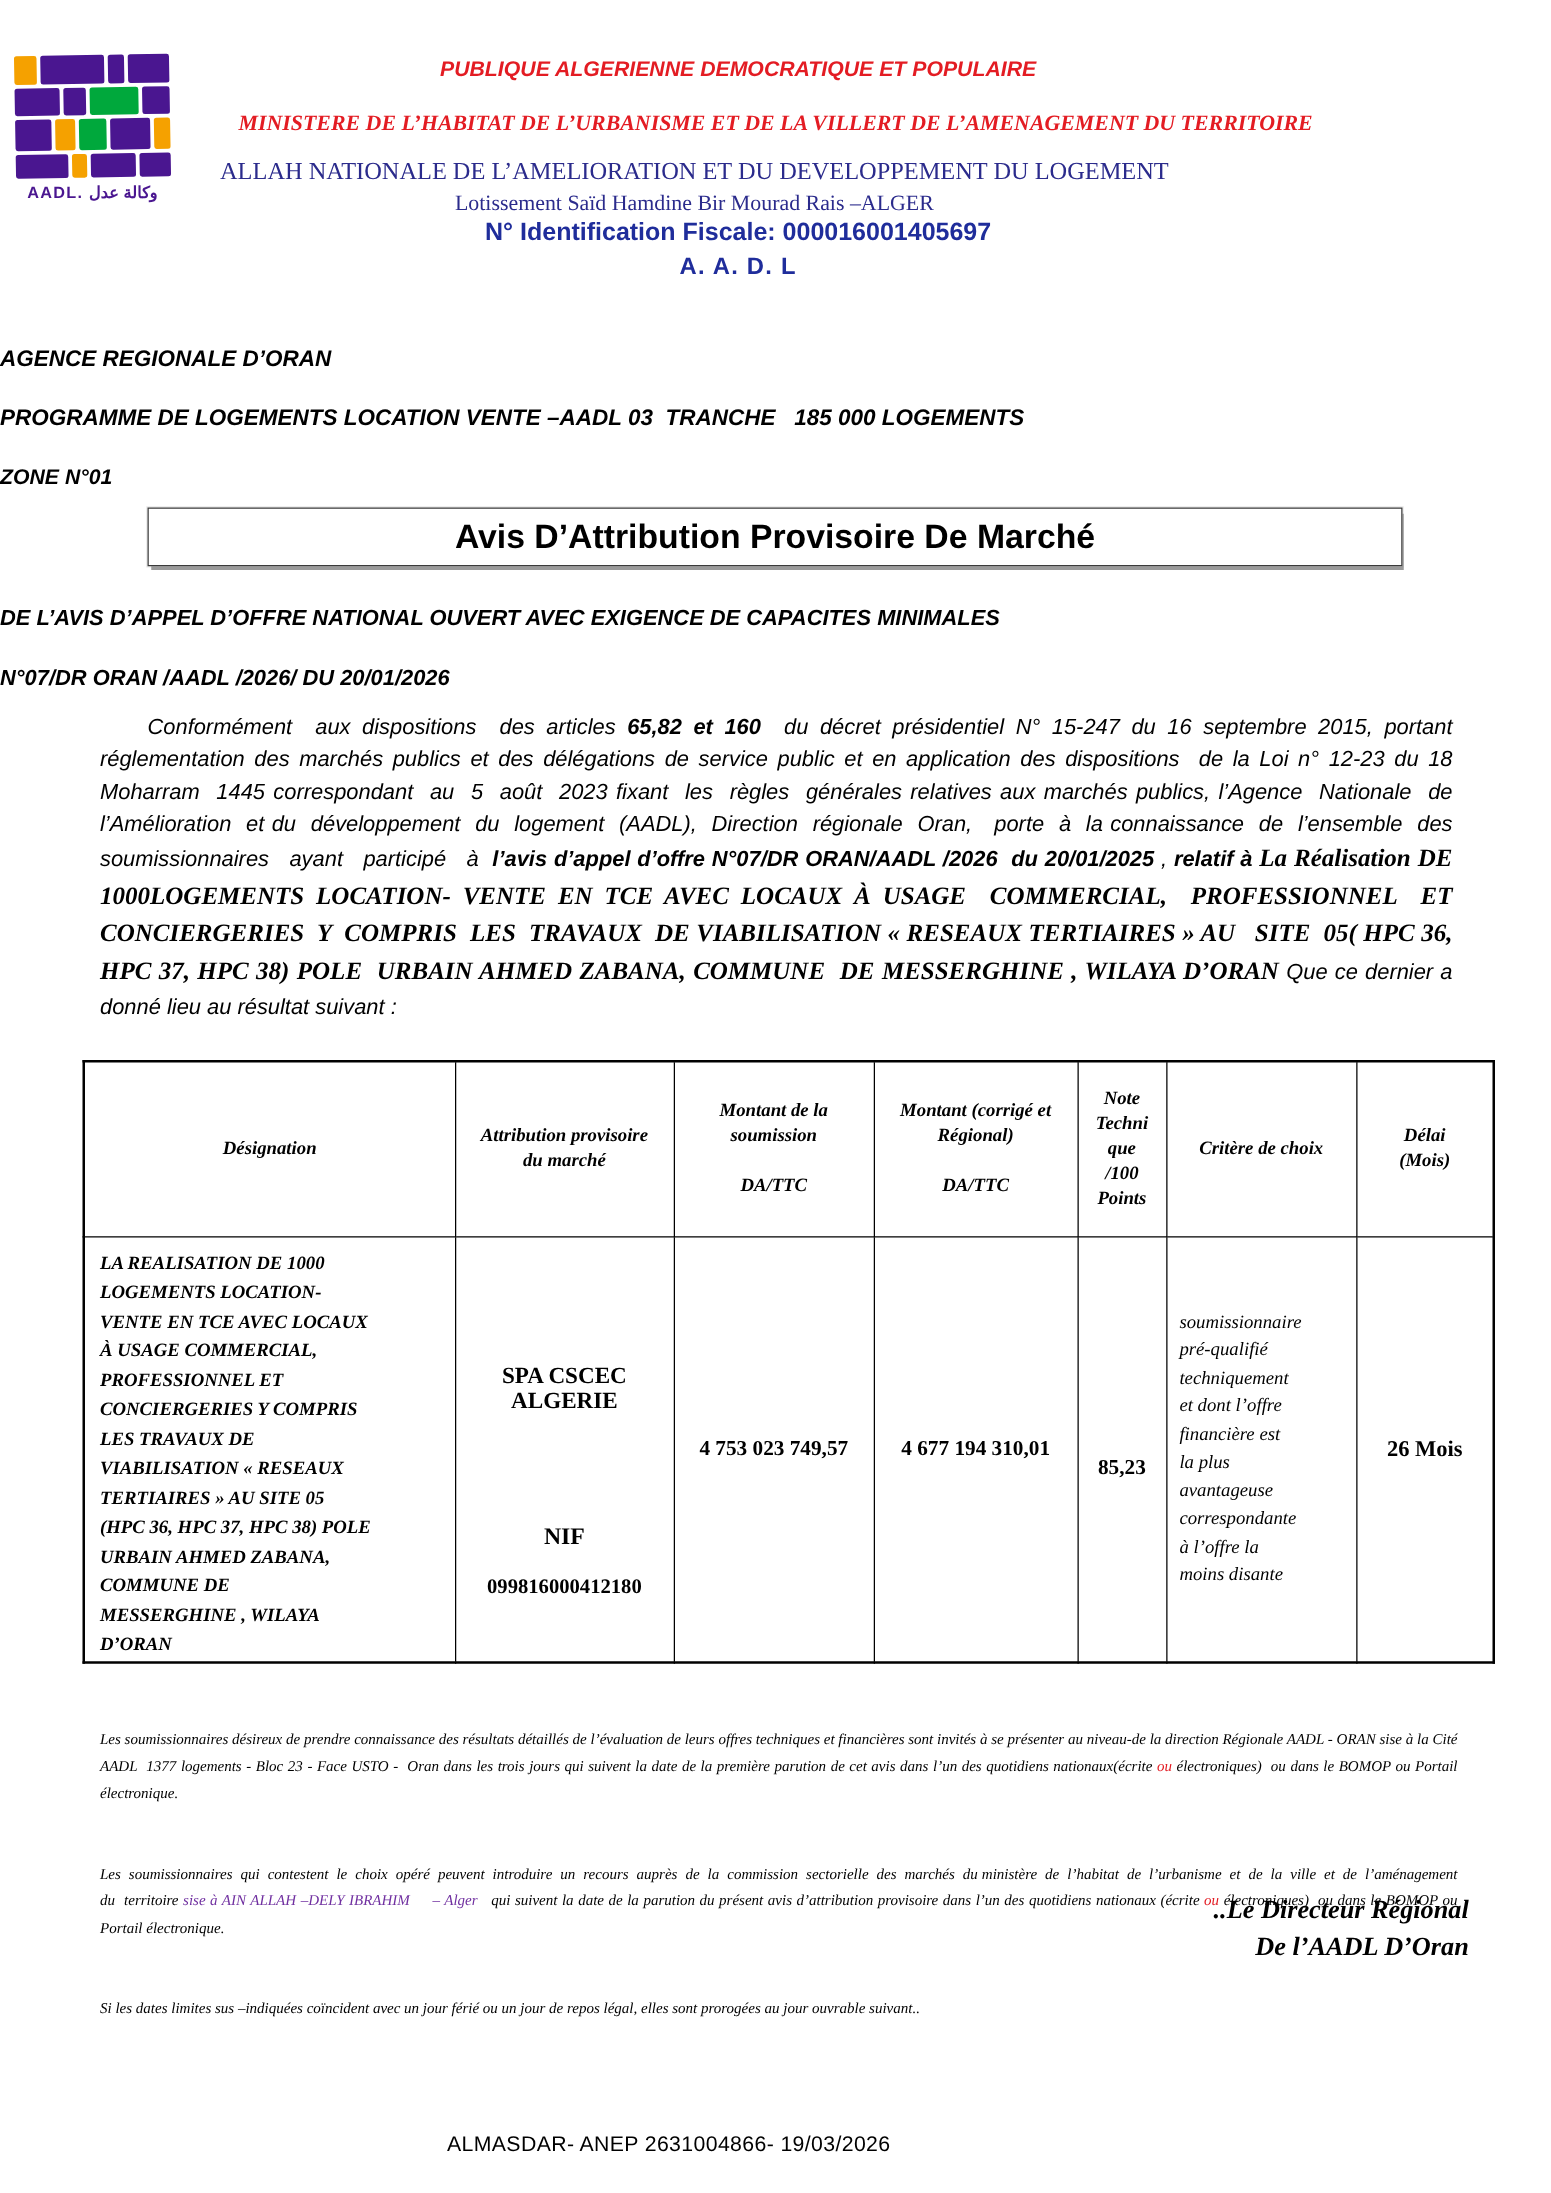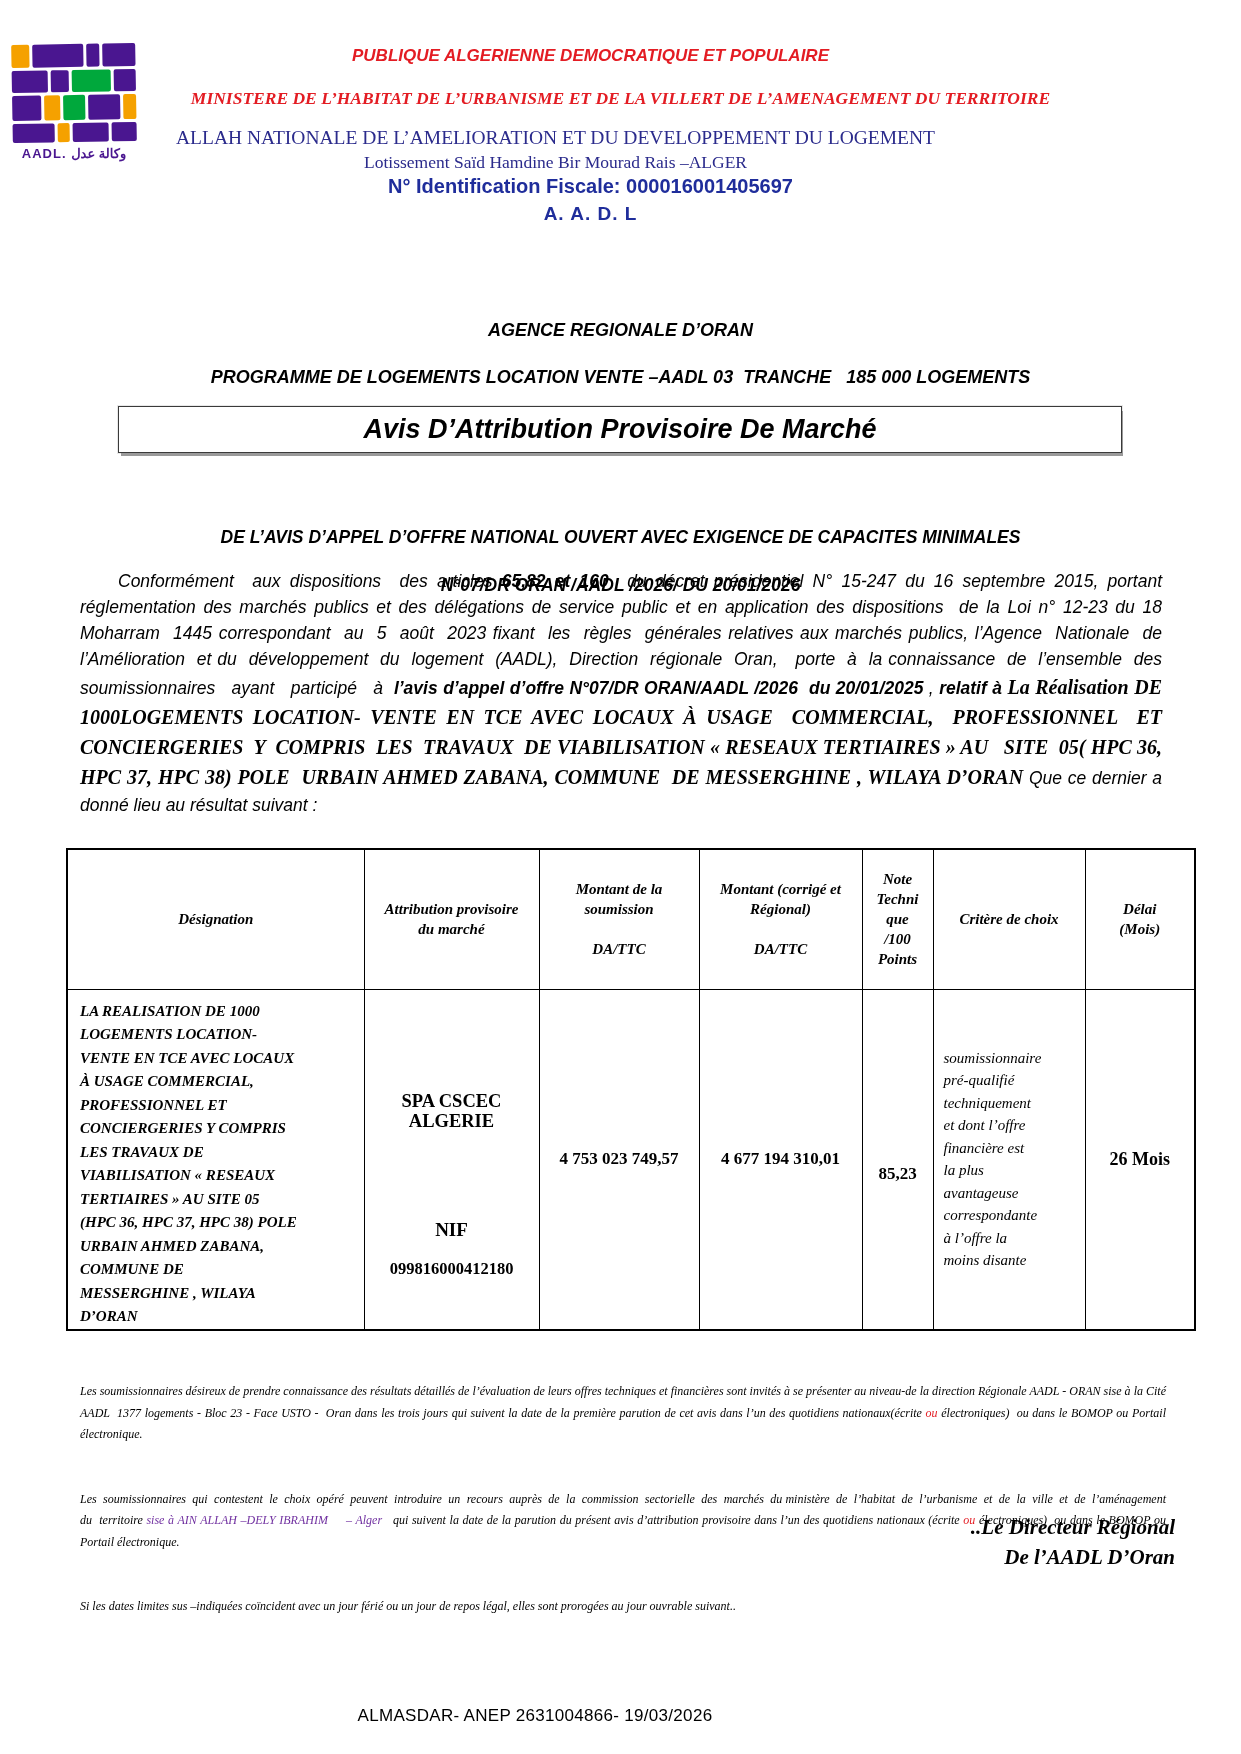--- a/index.html
+++ b/index.html
@@ -11,21 +11,21 @@
     --logo-orange:#f5a100;
     --logo-green:#00a83c;
   }
   *{box-sizing:border-box;}
   html,body{margin:0;padding:0;}
   body{
     width:1241px;height:1754px;position:relative;background:#fff;
     font-family:"Liberation Sans",sans-serif;color:#000;
   }
   .abs{position:absolute;}
-  .ctr{left:0;width:100%;text-align:center;margin-top:43px;}
+  .ctr{left:0;width:100%;}
 
   
   .logo{left:12px;top:44px;width:124px;height:98px;display:flex;flex-direction:column;gap:3px;transform:rotate(-1deg);}
   .logo-row{display:flex;gap:3px;}
   .logo-row.r1{height:24px;} .logo-row.r2{height:22px;} .logo-row.r3{height:26px;} .logo-row.r4{height:20px;}
   .tile{border-radius:2px;}
   .tp{background:var(--logo-purple);} .to{background:var(--logo-orange);} .tg{background:var(--logo-green);}
   .logo-caption{left:6px;top:146px;width:136px;text-align:center;color:var(--logo-purple);
     font-size:13px;font-weight:bold;letter-spacing:1px;}
 
@@ -38,21 +38,21 @@
   .h-line5{top:175px;left:0;right:60px;text-align:center;color:var(--navy-strong);font-weight:bold;font-size:20px;}
   .h-line6{top:203px;left:0;right:60px;text-align:center;color:var(--navy-strong);font-weight:bold;font-size:19px;letter-spacing:1px;}
   .h-line7{top:277px;font-weight:bold;font-style:italic;font-size:18px;}
   .h-line8{top:324px;font-weight:bold;font-style:italic;font-size:18px;white-space:pre-wrap;}
   .h-line9{top:372px;font-weight:bold;font-style:italic;font-size:17px;}
 
   
   .title-box{top:406px;left:118px;width:1004px;height:47px;border:1px solid #3a3a3a;
     box-shadow:2px 4px 0 -1px #9a9a9a, 0 0 0 1px #e8e8e8;
     display:flex;align-items:center;justify-content:center;background:#fff;}
-  .title-box .t{font-weight:bold;font-style:italic;font-size:27px;}
+  .title-box .t{font-weight:bold;font-size:27px;}
   .subtitle1{top:484px;font-weight:bold;font-style:italic;font-size:17.5px;}
   .subtitle2{top:532px;font-weight:bold;font-style:italic;font-size:17.5px;}
 
   
   .intro{top:568px;left:80px;width:1082px;font-style:italic;font-size:17.5px;line-height:26px;
     text-align:justify;white-space:pre-wrap;text-indent:38px;}
   .seg-r{font-weight:normal;}
   .seg-b{font-weight:bold;}
   .seg-sb{font-weight:bold;font-family:"Liberation Serif",serif;font-size:20px;line-height:30px;}
   .seg-red{color:var(--red);}

